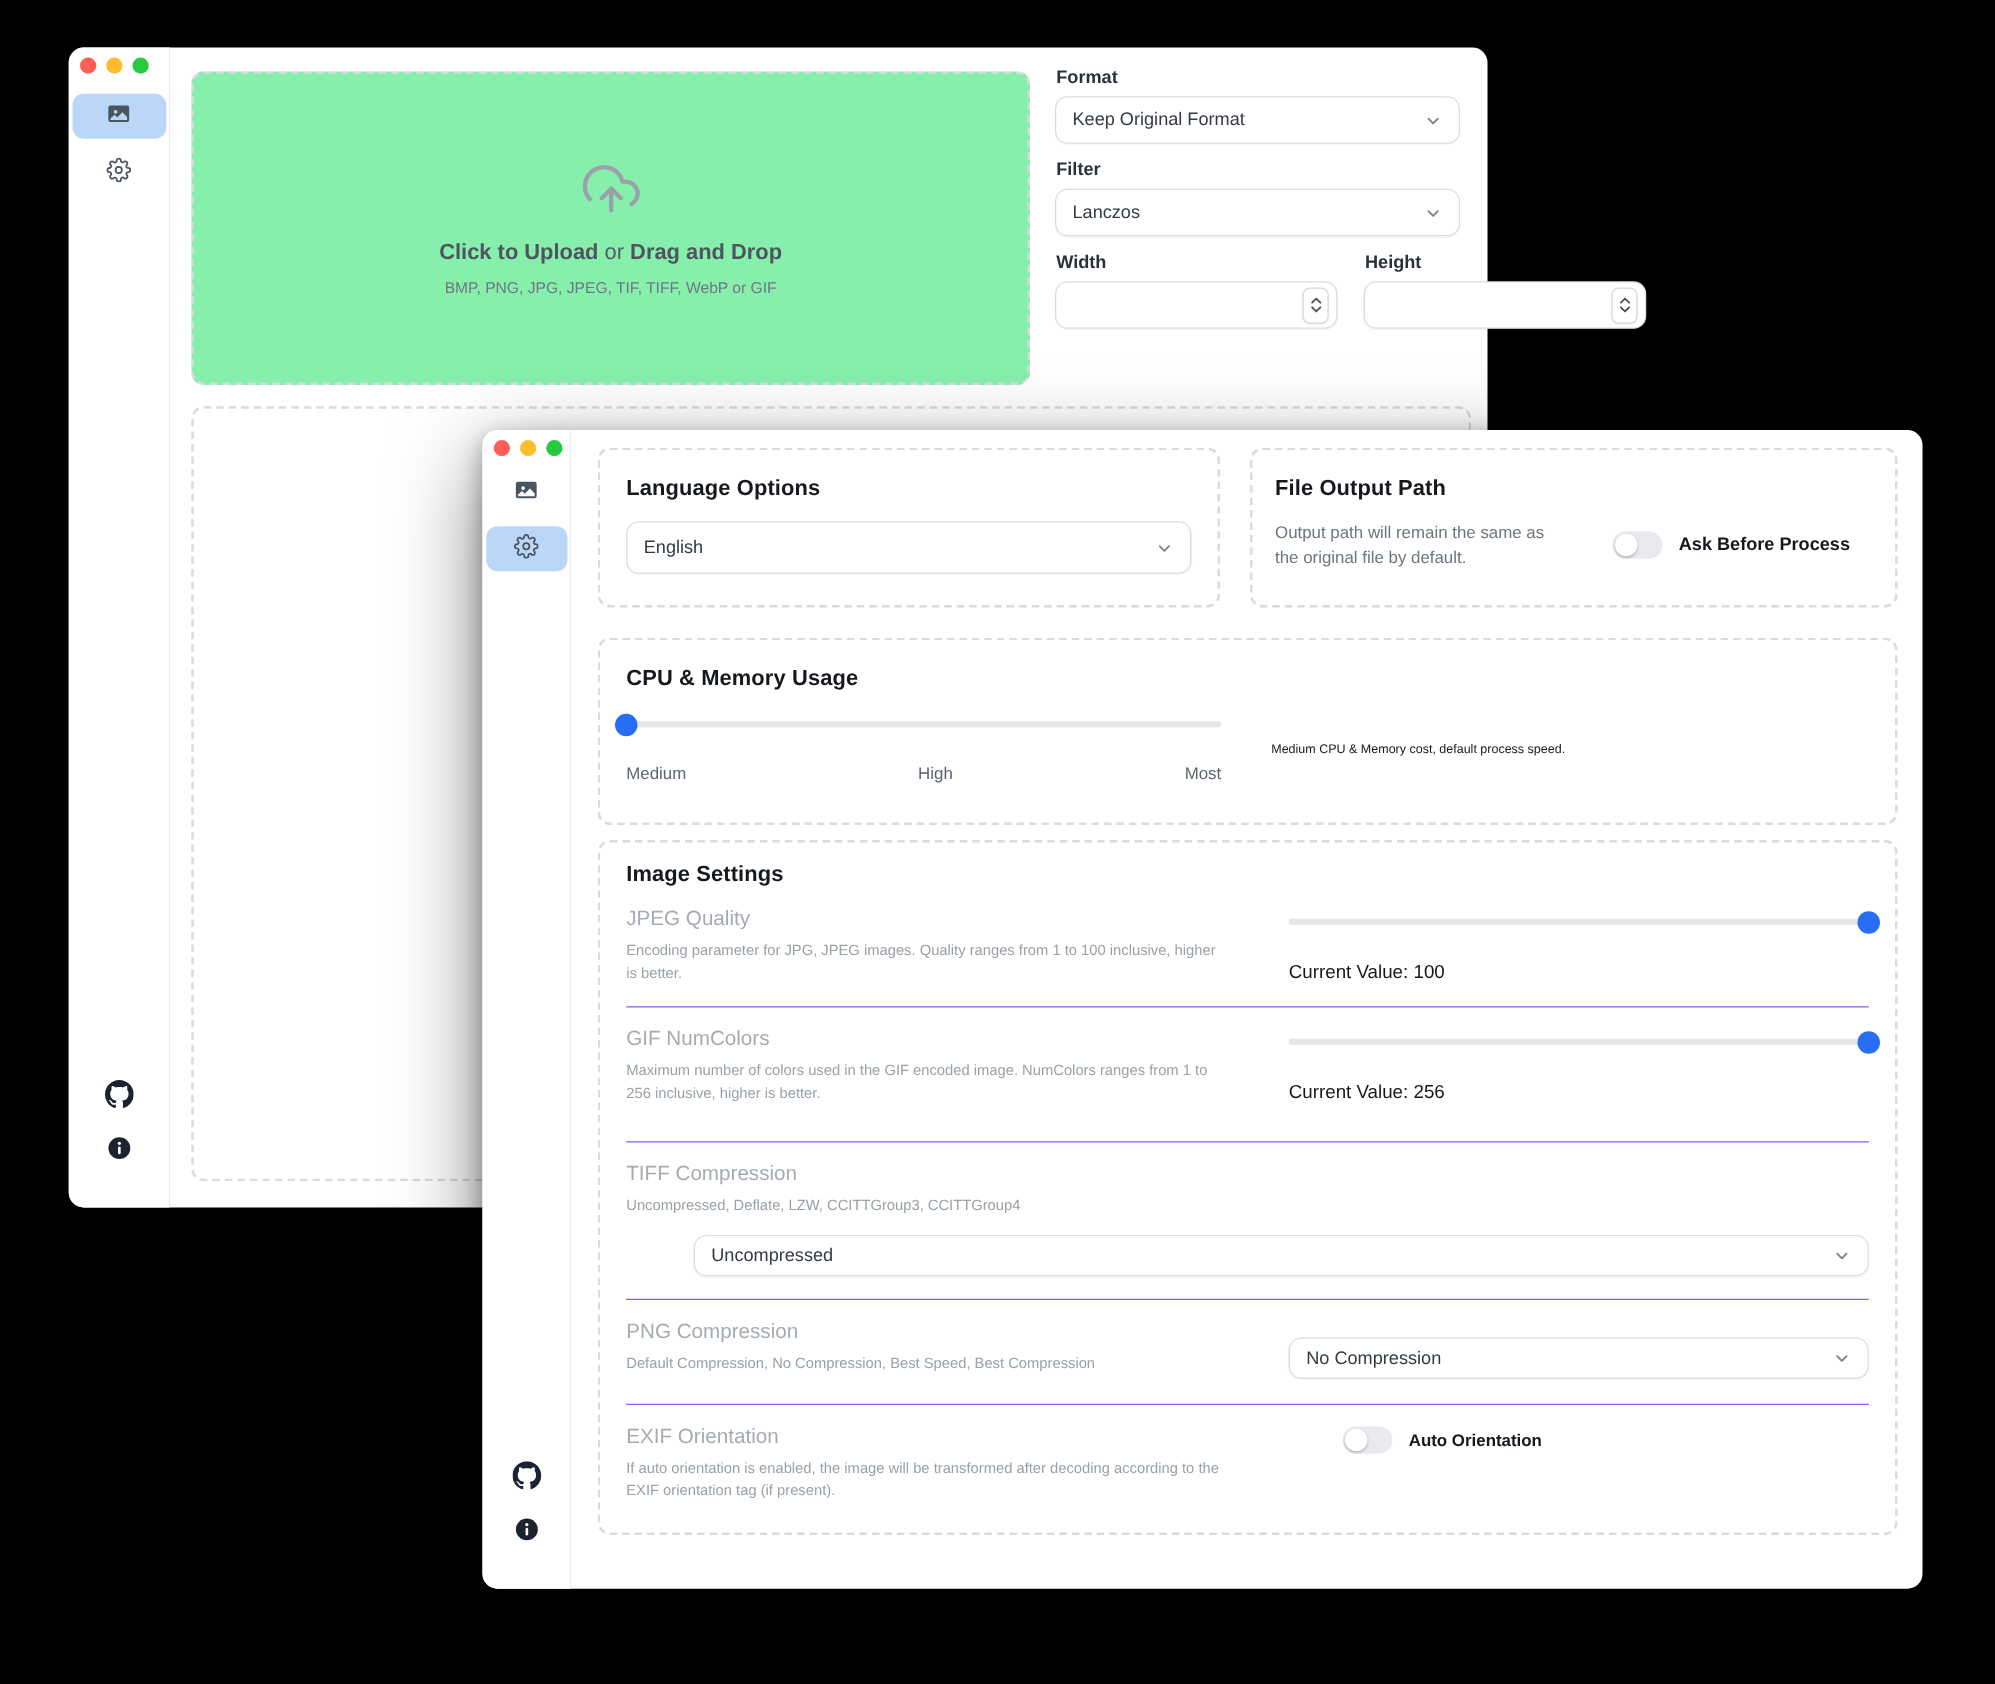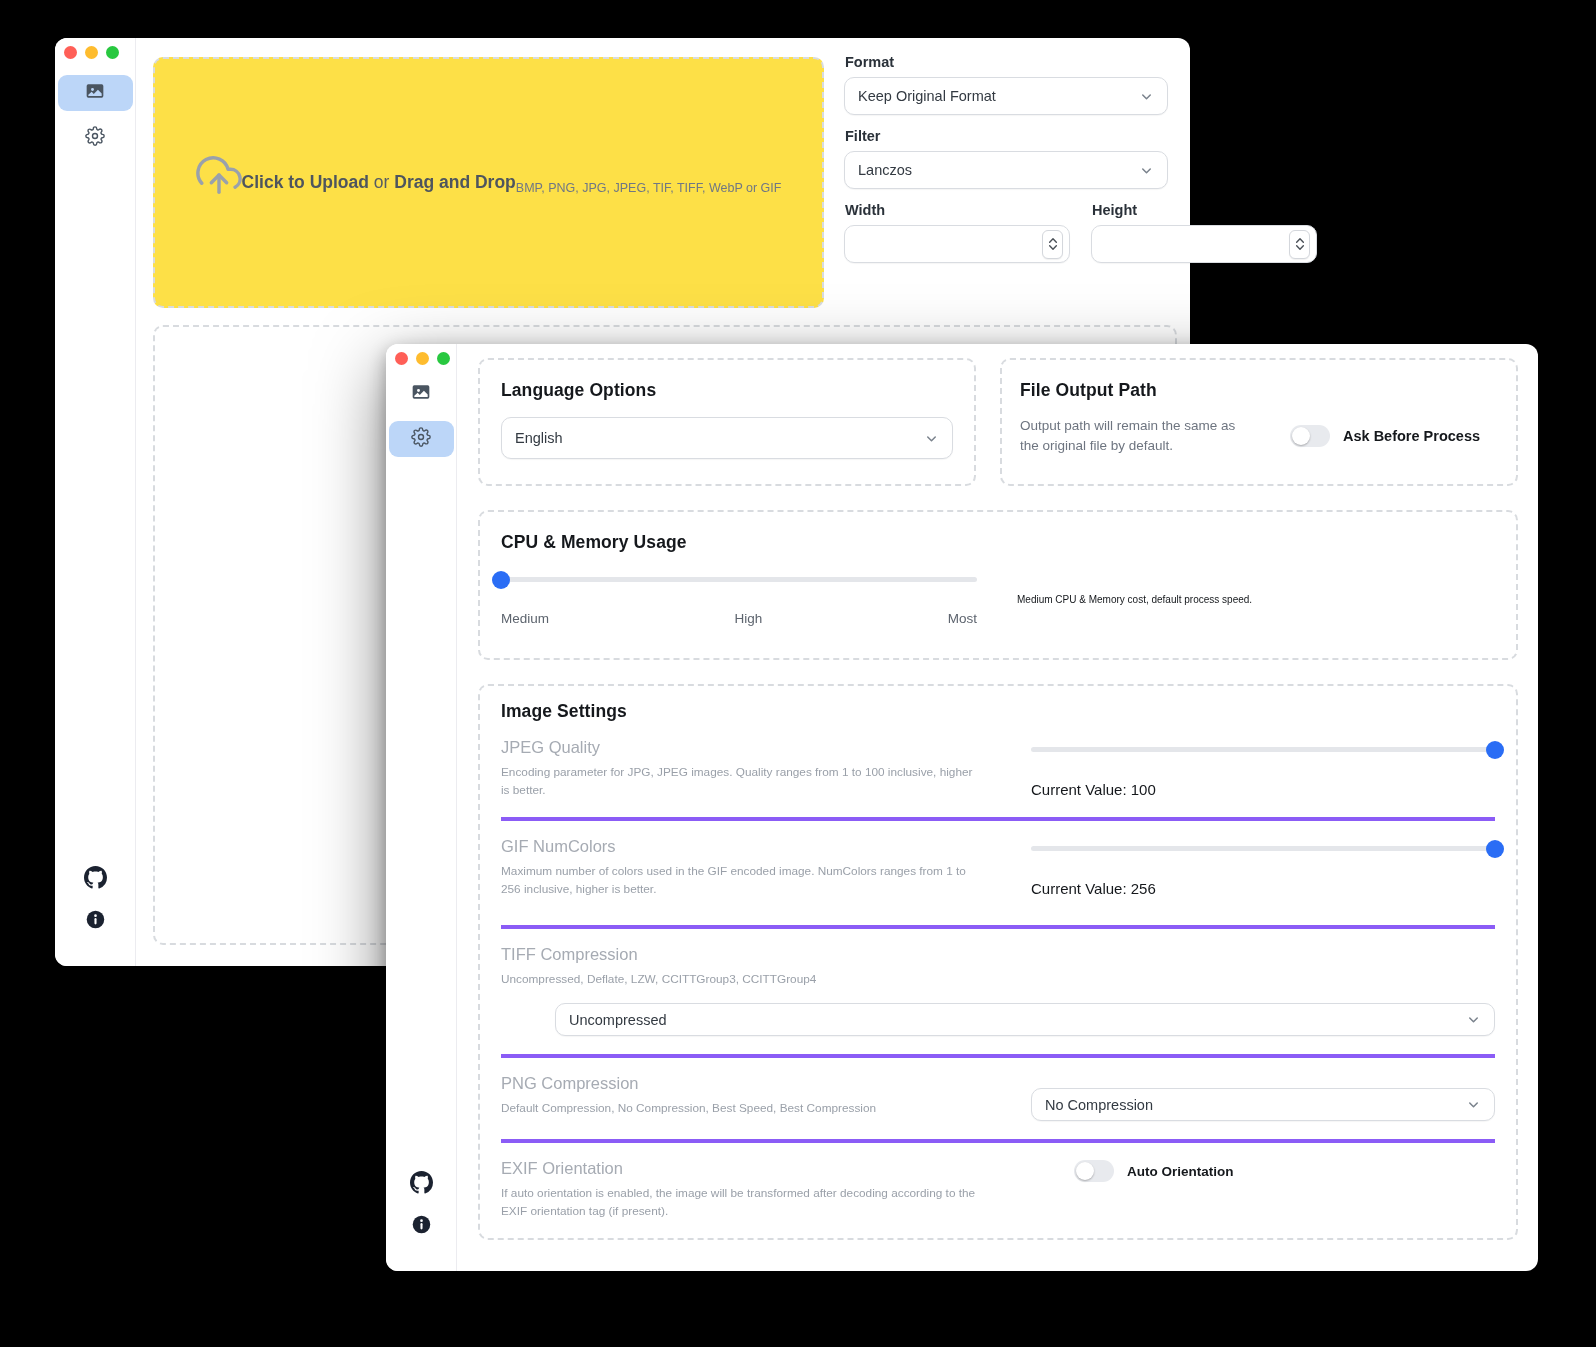--- a/index.html
+++ b/index.html
@@ -42,50 +42,50 @@
            box-shadow:0 1px 1px rgba(0,0,0,.06);color:#4a5057;cursor:pointer;}
   .trk{position:relative;height:5px;background:#e4e6ea;border-radius:3px;cursor:pointer;}
   .thumb{position:absolute;top:50%;transform:translate(-50%,-50%);width:18px;height:18px;
          border-radius:50%;background:#2a6df5;}
   .tog{width:40px;height:22px;border-radius:11px;background:#e8eaee;position:relative;flex:none;cursor:pointer;}
   .tog .knob{position:absolute;left:2px;top:2px;width:18px;height:18px;border-radius:50%;
              background:#fff;box-shadow:0 1px 2px rgba(0,0,0,.28);}
   .h1{font-size:17.5px;font-weight:600;color:#15181c;letter-spacing:.1px;}
 
   
-  .upload-panel{position:absolute;left:98px;top:19px;width:671px;height:251px;background:#fde047;
-                display:flex;flex-direction:row;align-items:center;justify-content:center;
+  .upload-panel{position:absolute;left:98px;top:19px;width:671px;height:251px;background:#86efac;
+                display:flex;flex-direction:column;align-items:center;justify-content:center;
                 text-align:center;cursor:pointer;box-sizing:border-box;}
   .upload-icon{color:#9aa1ab;margin-bottom:12px;}
   .upload-title{font-size:17.5px;color:#555b64;}
   .upload-title b{font-weight:700;color:#4e555e;}
   .upload-sub{font-size:12.5px;color:#707784;margin-top:11px;}
   .stage-panel{position:absolute;left:98px;top:287px;width:1024px;height:620px;background:#fff;box-sizing:border-box;}
   .form-col{position:absolute;left:789px;top:16px;width:324px;}
   .flabel{font-size:14.5px;font-weight:700;color:#2a3139;margin:0 0 7px 1px;}
   .fgroup{margin-bottom:13px;}
   .wh-row{display:flex;gap:21px;}
   .wh-row>div{flex:1;}
 
   
   .panel{position:absolute;background:#fff;box-sizing:border-box;}
   .p-lang{left:92px;top:14px;width:498px;height:128px;padding:20px 21px;}
   .p-out{left:614px;top:14px;width:518px;height:128px;padding:20px 18px;}
   .p-cpu{left:92px;top:166px;width:1040px;height:150px;padding:20px 21px;}
-  .p-img{left:92px;top:340px;width:1040px;height:556px;padding:15px 21px 0;}
+  .p-img{left:92px;top:328px;width:1040px;height:556px;padding:15px 21px 0;}
   .p-lang .select{margin-top:16px;height:42px;}
   .out-row{display:flex;align-items:center;margin-top:15px;}
   .out-desc{width:236px;font-size:13.5px;color:#6e7580;line-height:1.5;}
   .out-row .tog{margin-left:34px;}
   .tog-label{margin-left:13px;font-size:14.5px;font-weight:700;color:#15181c;}
   .cpu-body{display:flex;margin-top:24px;}
   .cpu-left{width:476px;}
   .cpu-ticks{display:flex;justify-content:space-between;margin-top:29px;font-size:13.5px;color:#5d646e;}
   .cpu-status{margin-left:40px;font-size:10px;color:#15181c;padding-top:17px;}
-  .row{display:flex;border-bottom:4px solid #8b5cf6;padding:16px 0 18px;box-sizing:border-box;}
+  .row{display:flex;border-bottom:1px solid #8b5cf6;padding:16px 0 18px;box-sizing:border-box;}
   .row:last-child{border-bottom:none;gap:43px;}
   .row-1{min-height:94px;} .row-2{min-height:108px;} .row-3{min-height:82px;flex-direction:column;} .row-4{min-height:84px;}
   .rl{width:476px;}
   .rr{flex:1;margin-left:54px;}
   .rt{font-size:16.5px;color:#a6abb3;}
   .rd{font-size:11.8px;color:#9aa0a9;line-height:1.5;margin-top:7px;max-width:478px;}
   .rr .trk{margin-top:9px;}
   .cur{margin-top:29px;font-size:15px;color:#15181c;}
   .rr .select{height:33px;margin-top:14px;gap:48px;}
   .tog-row{display:flex;align-items:center;margin-top:1px;}

